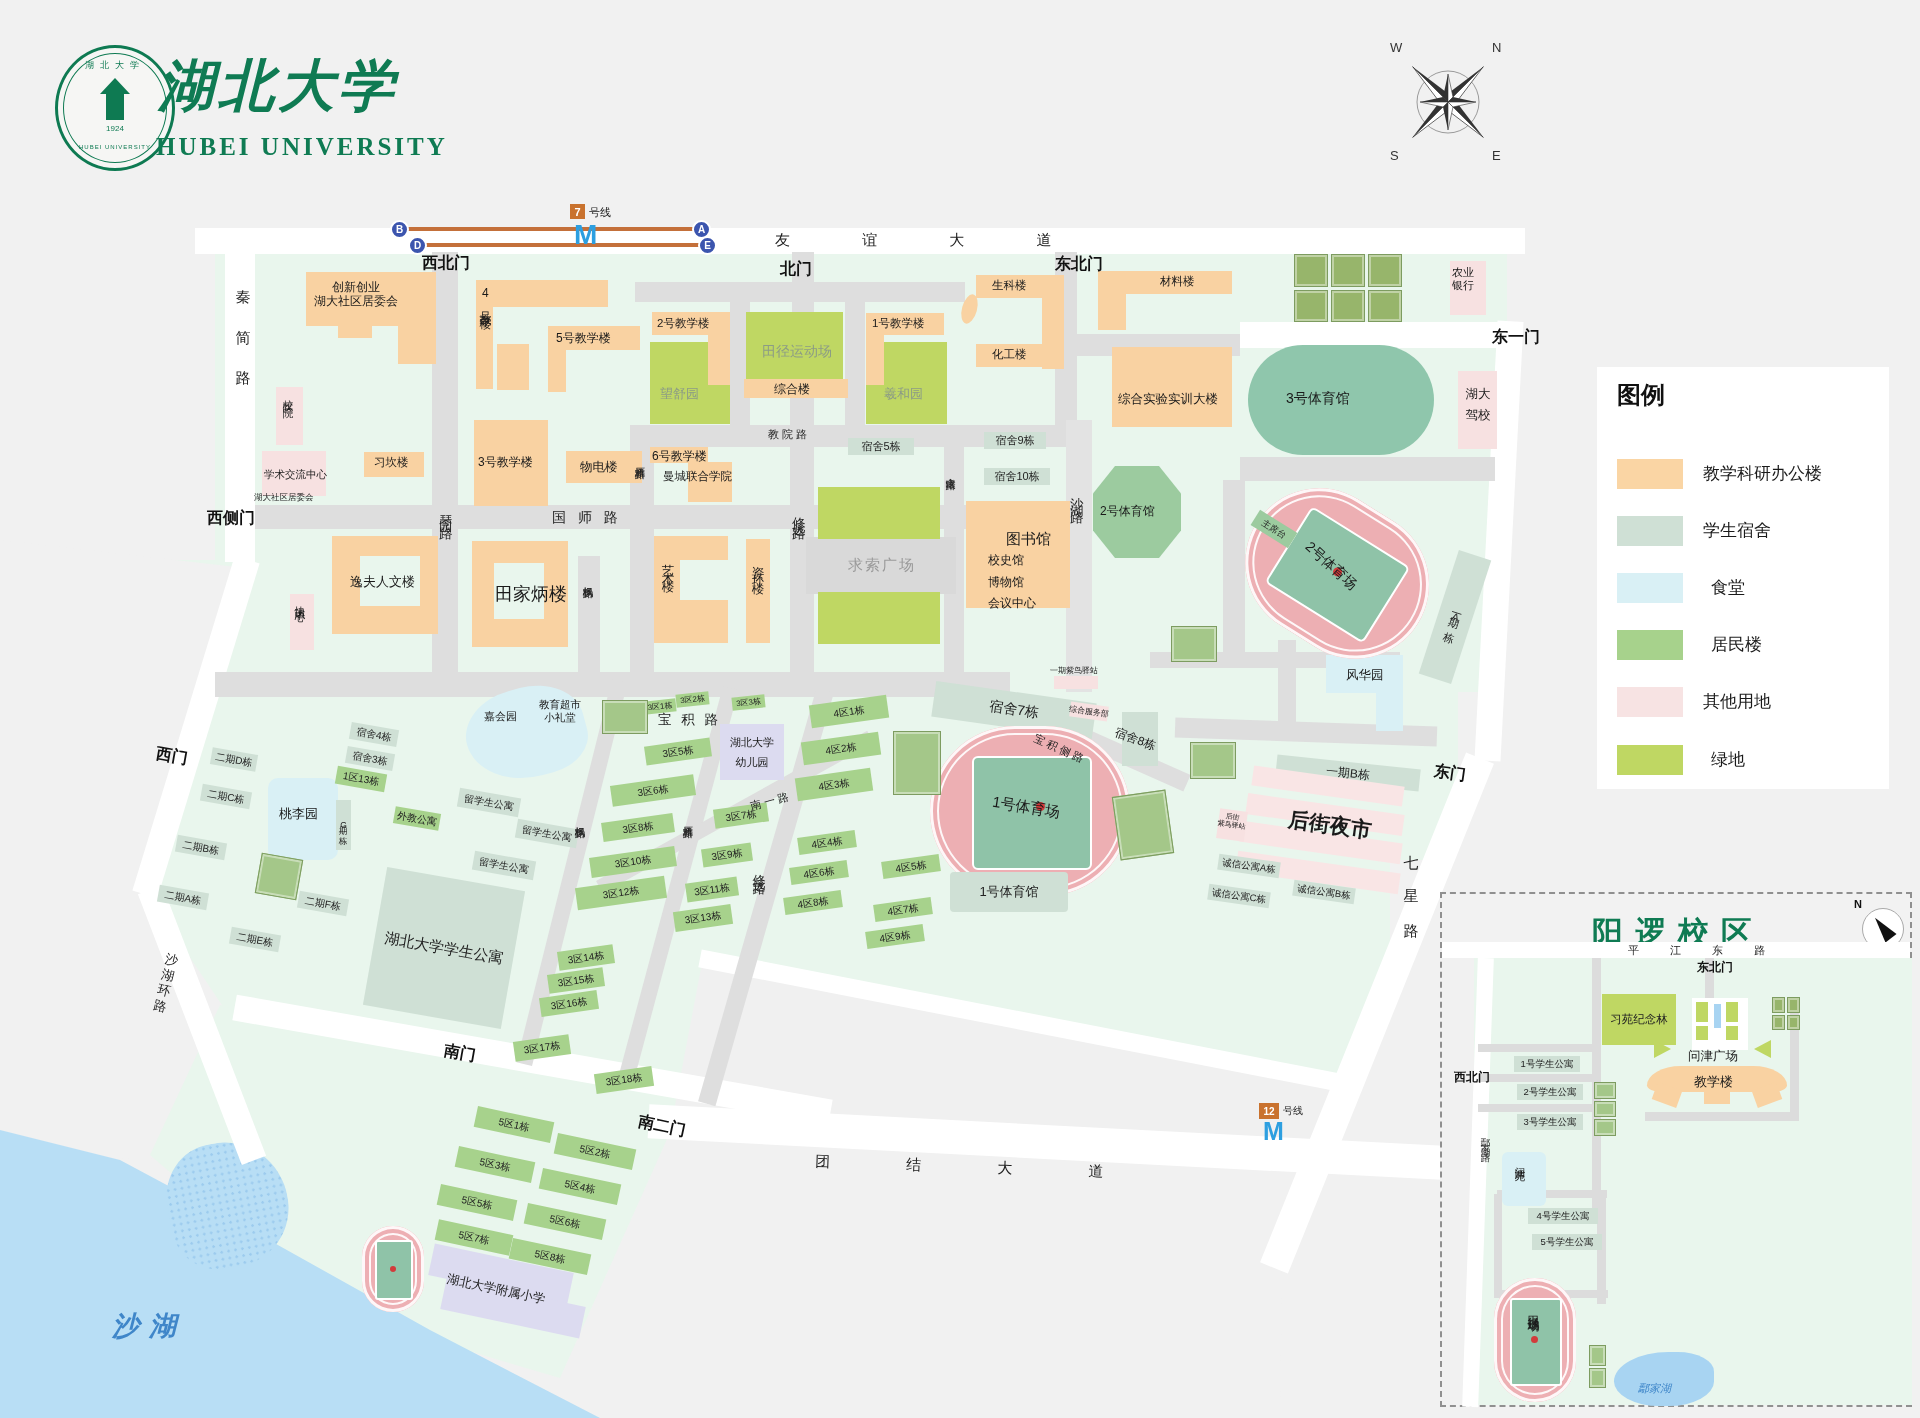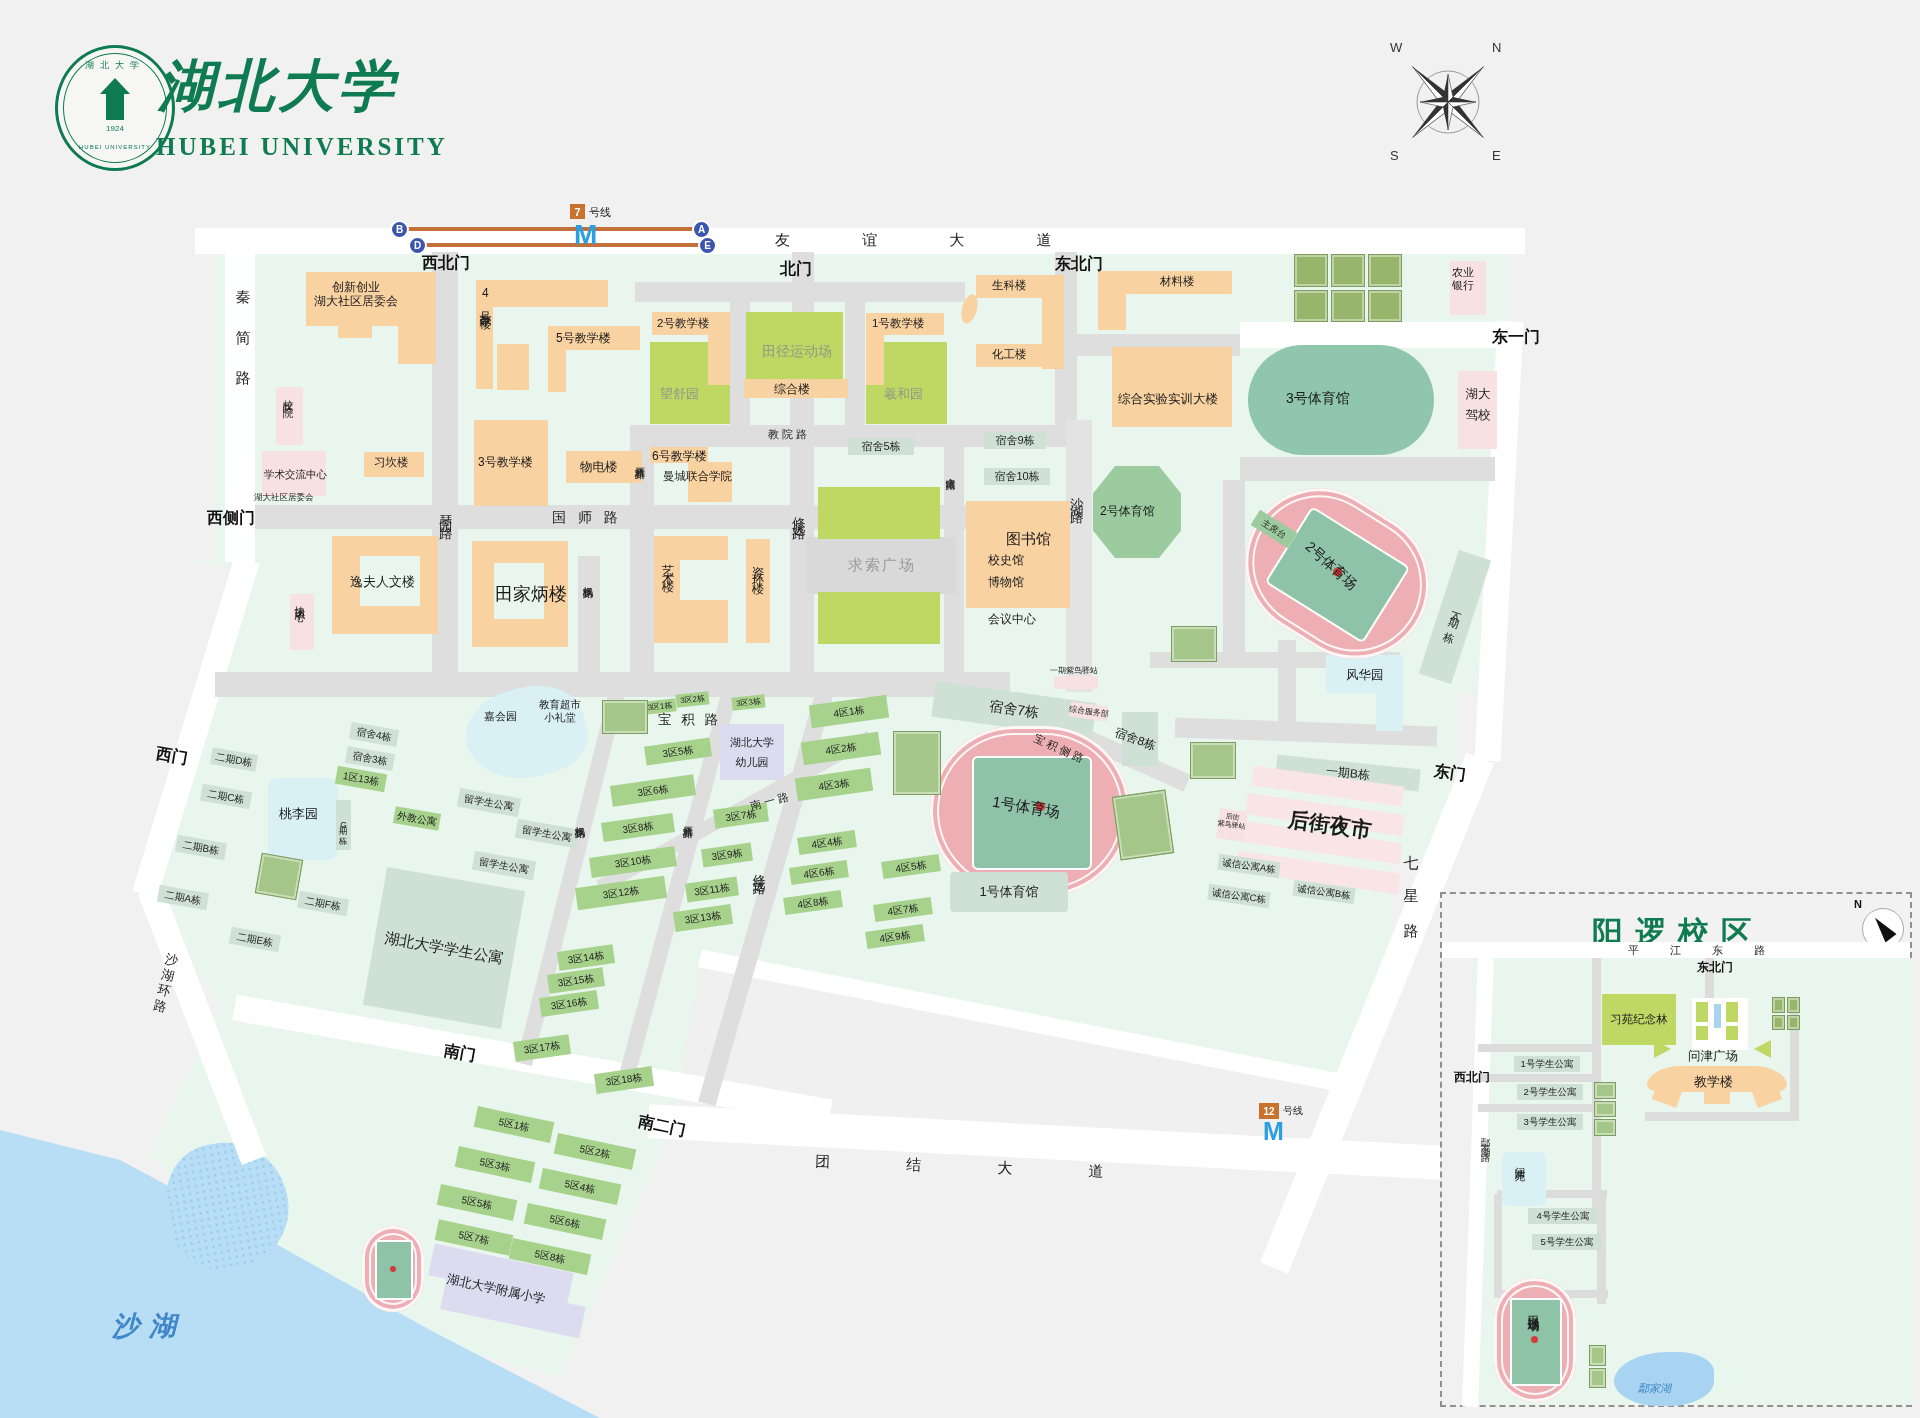--- a/index.html
+++ b/index.html
@@ -189,21 +189,21 @@
   <div class="lbl" style="left:495px;top:584px;font-size:18px">田家炳楼</div>
   <div class="bo" style="left:654px;top:536px;width:74px;height:107px"></div>
   <div class="abs" style="left:680px;top:560px;width:48px;height:40px;background:#e9f6ed"></div>
   <div class="lbl v" style="left:660px;top:554px;font-size:12.5px;letter-spacing:8px">艺术楼</div>
   <div class="bo" style="left:746px;top:539px;width:24px;height:104px"></div>
   <div class="lbl v" style="left:750px;top:556px;font-size:12.5px;letter-spacing:8px">资环楼</div>
   <div class="bo" style="left:966px;top:501px;width:104px;height:107px"></div>
   <div class="lbl" style="left:1006px;top:530px;font-size:15px">图书馆</div>
   <div class="lbl" style="left:988px;top:553px;font-size:12px">校史馆</div>
   <div class="lbl" style="left:988px;top:575px;font-size:12px">博物馆</div>
-  <div class="lbl" style="left:988px;top:612px;font-size:12px">会议中心</div>
+  <div class="lbl" style="left:988px;top:596px;font-size:12px">会议中心</div>
 
   <div class="bp" style="left:276px;top:387px;width:27px;height:58px"></div>
   <div class="lbl v" style="left:282px;top:391px;font-size:10.5px;letter-spacing:4px">校医院</div>
   <div class="bp" style="left:262px;top:451px;width:64px;height:45px"></div>
   <div class="lbl" style="left:264px;top:468px;font-size:10.5px">学术交流中心</div>
   <div class="lbl" style="left:254px;top:492px;font-size:8.5px">湖大社区居委会</div>
   <div class="bp" style="left:290px;top:594px;width:24px;height:56px"></div>
   <div class="lbl v" style="left:294px;top:597px;font-size:10.5px;letter-spacing:2px">快递中心</div>
   <div class="bp" style="left:1450px;top:261px;width:36px;height:54px"></div>
   <div class="lbl" style="left:1452px;top:266px;width:32px;text-align:left;font-size:11px"><span>农业</span><br><span>银行</span></div>
@@ -382,20 +382,35 @@
   <div class="lbl g" style="left:156px;top:746px;transform:rotate(10deg)">西门</div>
   <div class="lbl g" style="left:444px;top:1043px;transform:rotate(10deg)">南门</div>
   <div class="lbl g" style="left:638px;top:1116px;transform:rotate(12deg)">南二门</div>
   <div class="lbl g" style="left:1434px;top:763px;transform:rotate(8deg)">东门</div>
   <div class="lbl mut" style="left:660px;top:386px;font-size:13px">望舒园</div>
   <div class="lbl mut" style="left:762px;top:343px;font-size:14px">田径运动场</div>
   <div class="lbl mut" style="left:884px;top:386px;font-size:13px">羲和园</div>
   <div class="lbl" style="left:848px;top:556px;font-size:15px;color:#9a9a9a;letter-spacing:2px">求索广场</div>
   <div class="lbl" style="left:112px;top:1310px;font-family:'DejaVu Serif',serif;font-style:italic;font-weight:bold;font-size:27px;color:#3F86C9;letter-spacing:10px">沙湖</div>
 
+  <div class="legend-box">
+    <div class="lbl" style="left:20px;top:14px;font-size:24px;font-weight:bold;color:#111">图例</div>
+    <div class="sw sw0" style="top:92px"></div>
+    <div class="lbl" style="left:106px;top:97px;font-size:17px">教学科研办公楼</div>
+    <div class="sw sw1" style="top:149px"></div>
+    <div class="lbl" style="left:106px;top:154px;font-size:17px">学生宿舍</div>
+    <div class="sw sw2" style="top:206px"></div>
+    <div class="lbl" style="left:114px;top:211px;font-size:17px">食堂</div>
+    <div class="sw sw3" style="top:263px"></div>
+    <div class="lbl" style="left:114px;top:268px;font-size:17px">居民楼</div>
+    <div class="sw sw4" style="top:320px"></div>
+    <div class="lbl" style="left:106px;top:325px;font-size:17px">其他用地</div>
+    <div class="sw sw5" style="top:378px"></div>
+    <div class="lbl" style="left:114px;top:383px;font-size:17px">绿地</div>
+  </div>
 
   <div class="inset">
     <div class="lbl green-title" style="left:150px;top:20px;font-size:31px;font-weight:bold;letter-spacing:12px">阳逻校区</div>
     <div class="abs" style="left:420px;top:14px;width:40px;height:40px;background:#fff;border:1px solid #aaa;border-radius:50%">
       <div class="abs" style="left:13px;top:6px;width:0;height:0;border-left:7px solid transparent;border-right:7px solid transparent;border-bottom:26px solid #111;transform:rotate(-38deg)"></div>
     </div>
     <div class="lbl" style="left:412px;top:4px;font-size:11px;font-weight:bold;color:#111">N</div>
     <div class="abs" style="left:28px;top:64px;width:442px;height:447px;background:#e9f6ed"></div>
     <div class="carve" style="left:0px;top:64px;width:32px;height:447px"></div>
     <div class="rw" style="left:28px;top:64px;width:16px;height:449px;transform:rotate(2deg)"></div>

